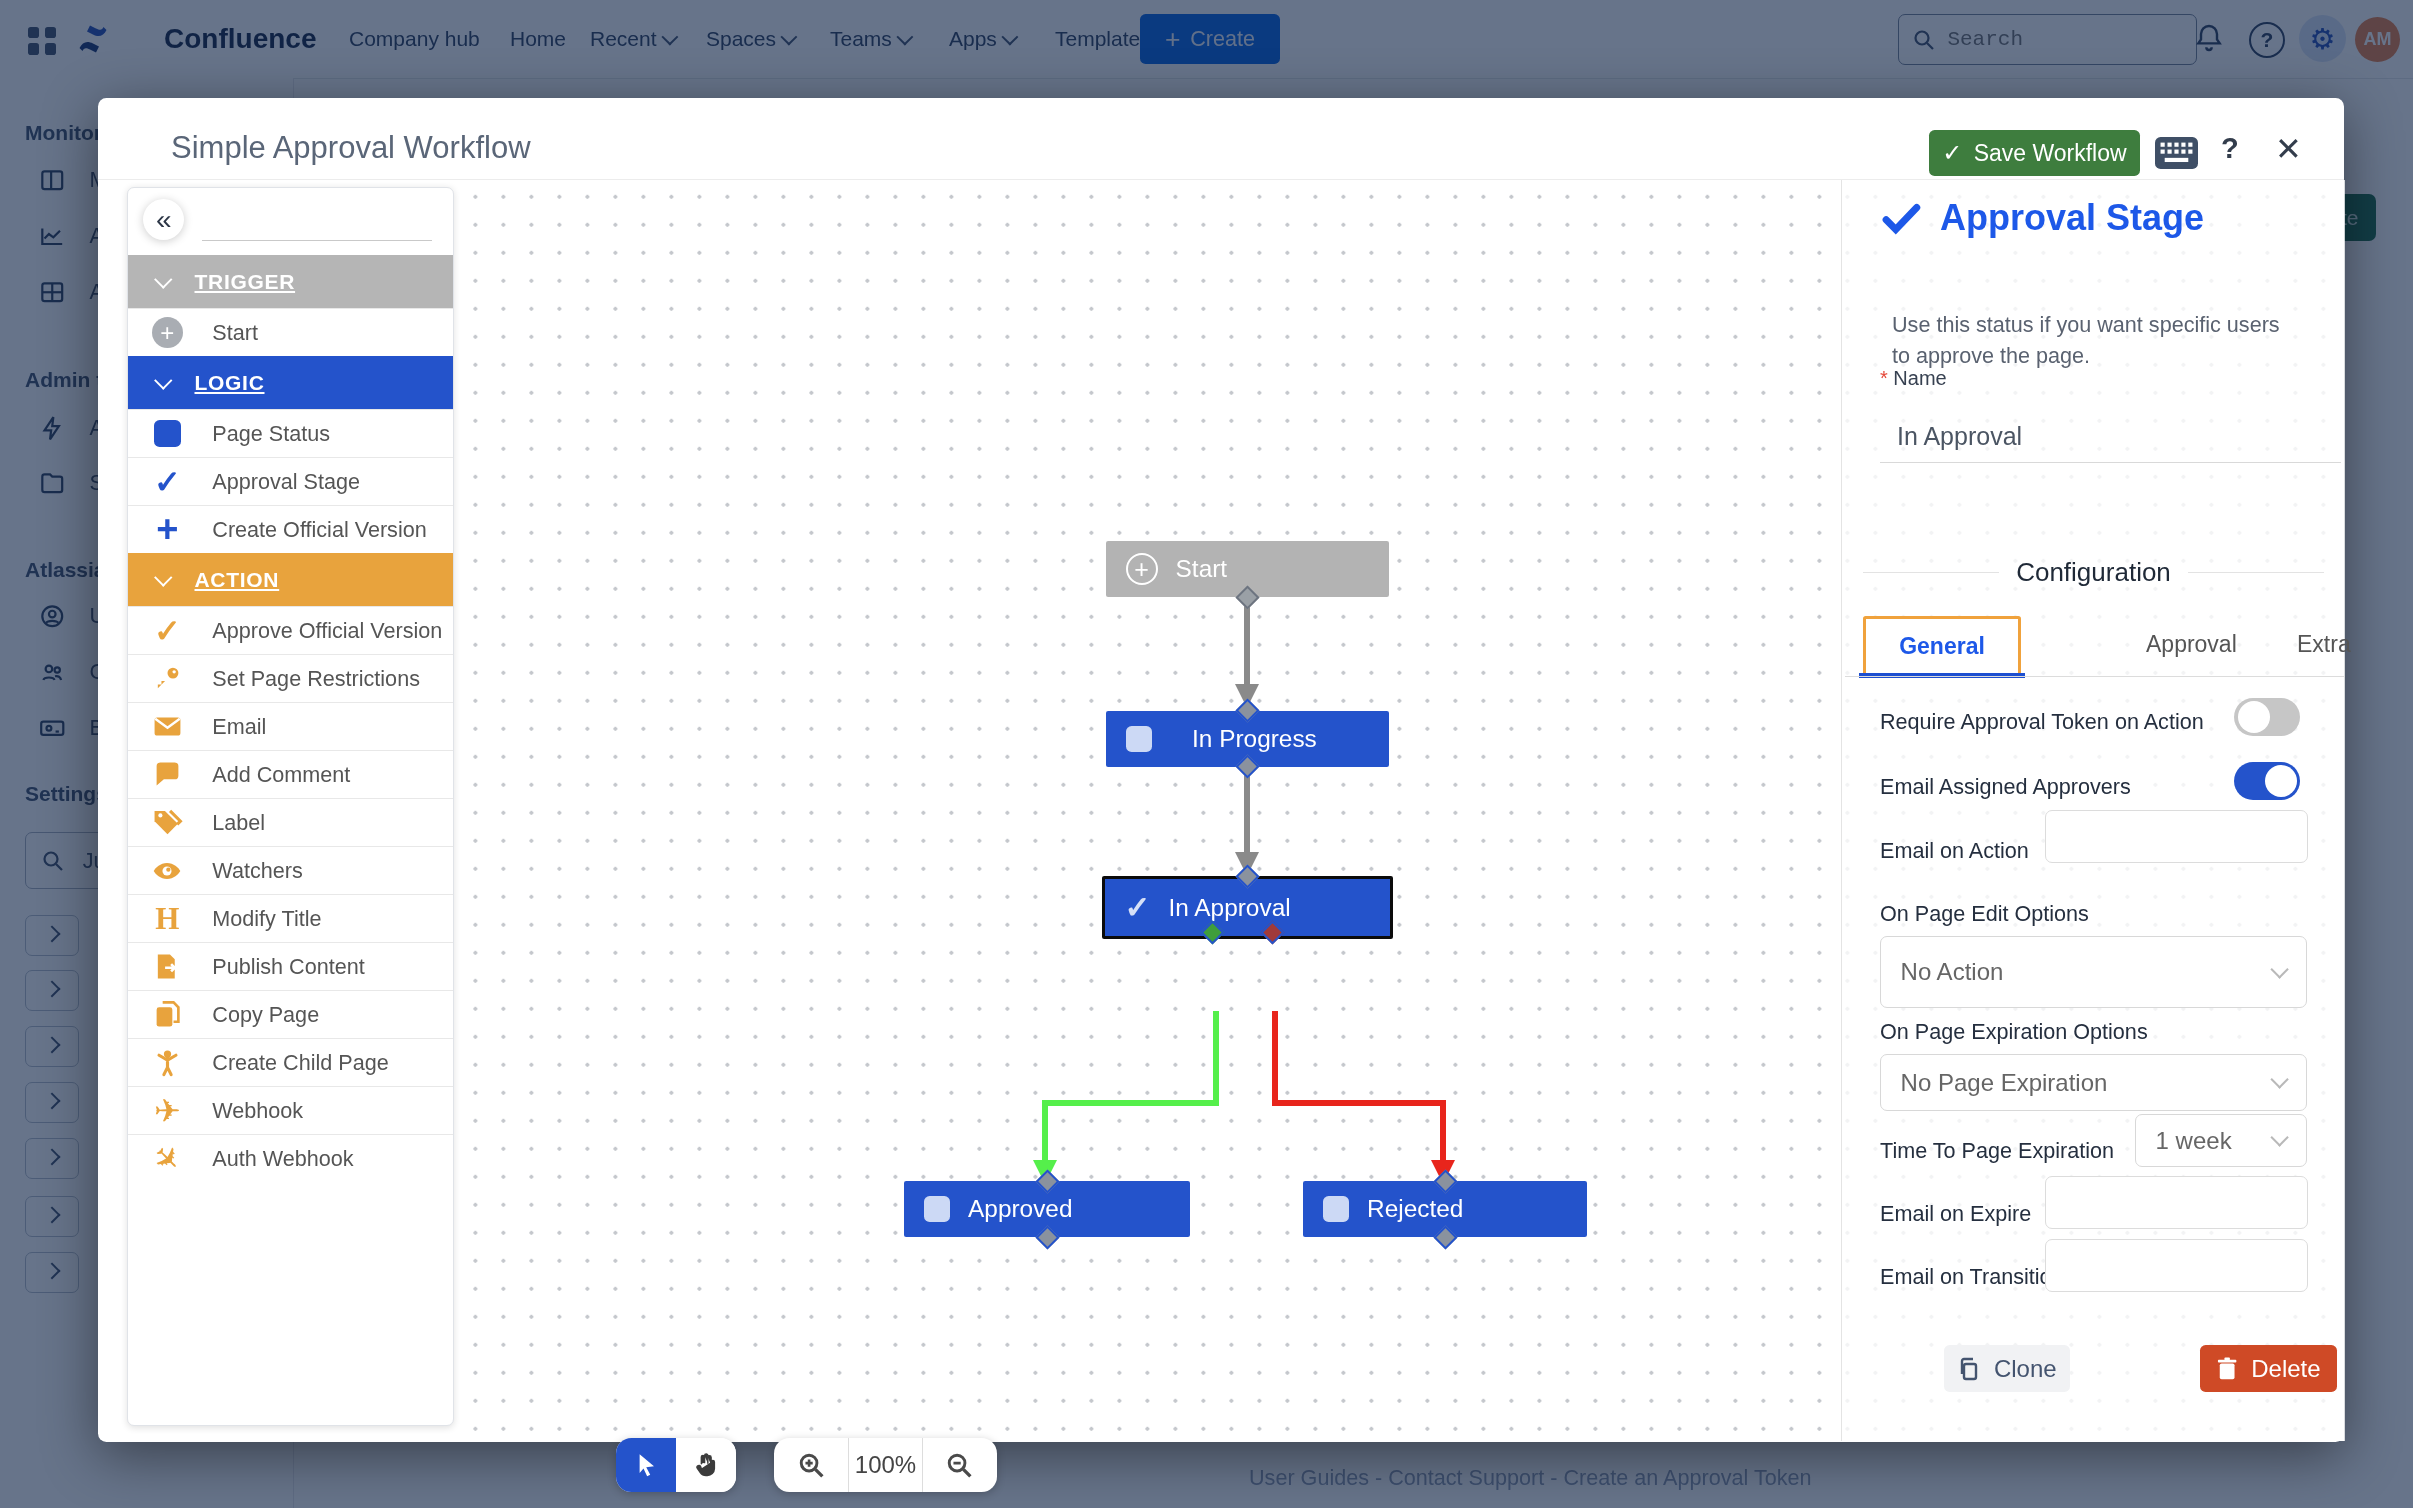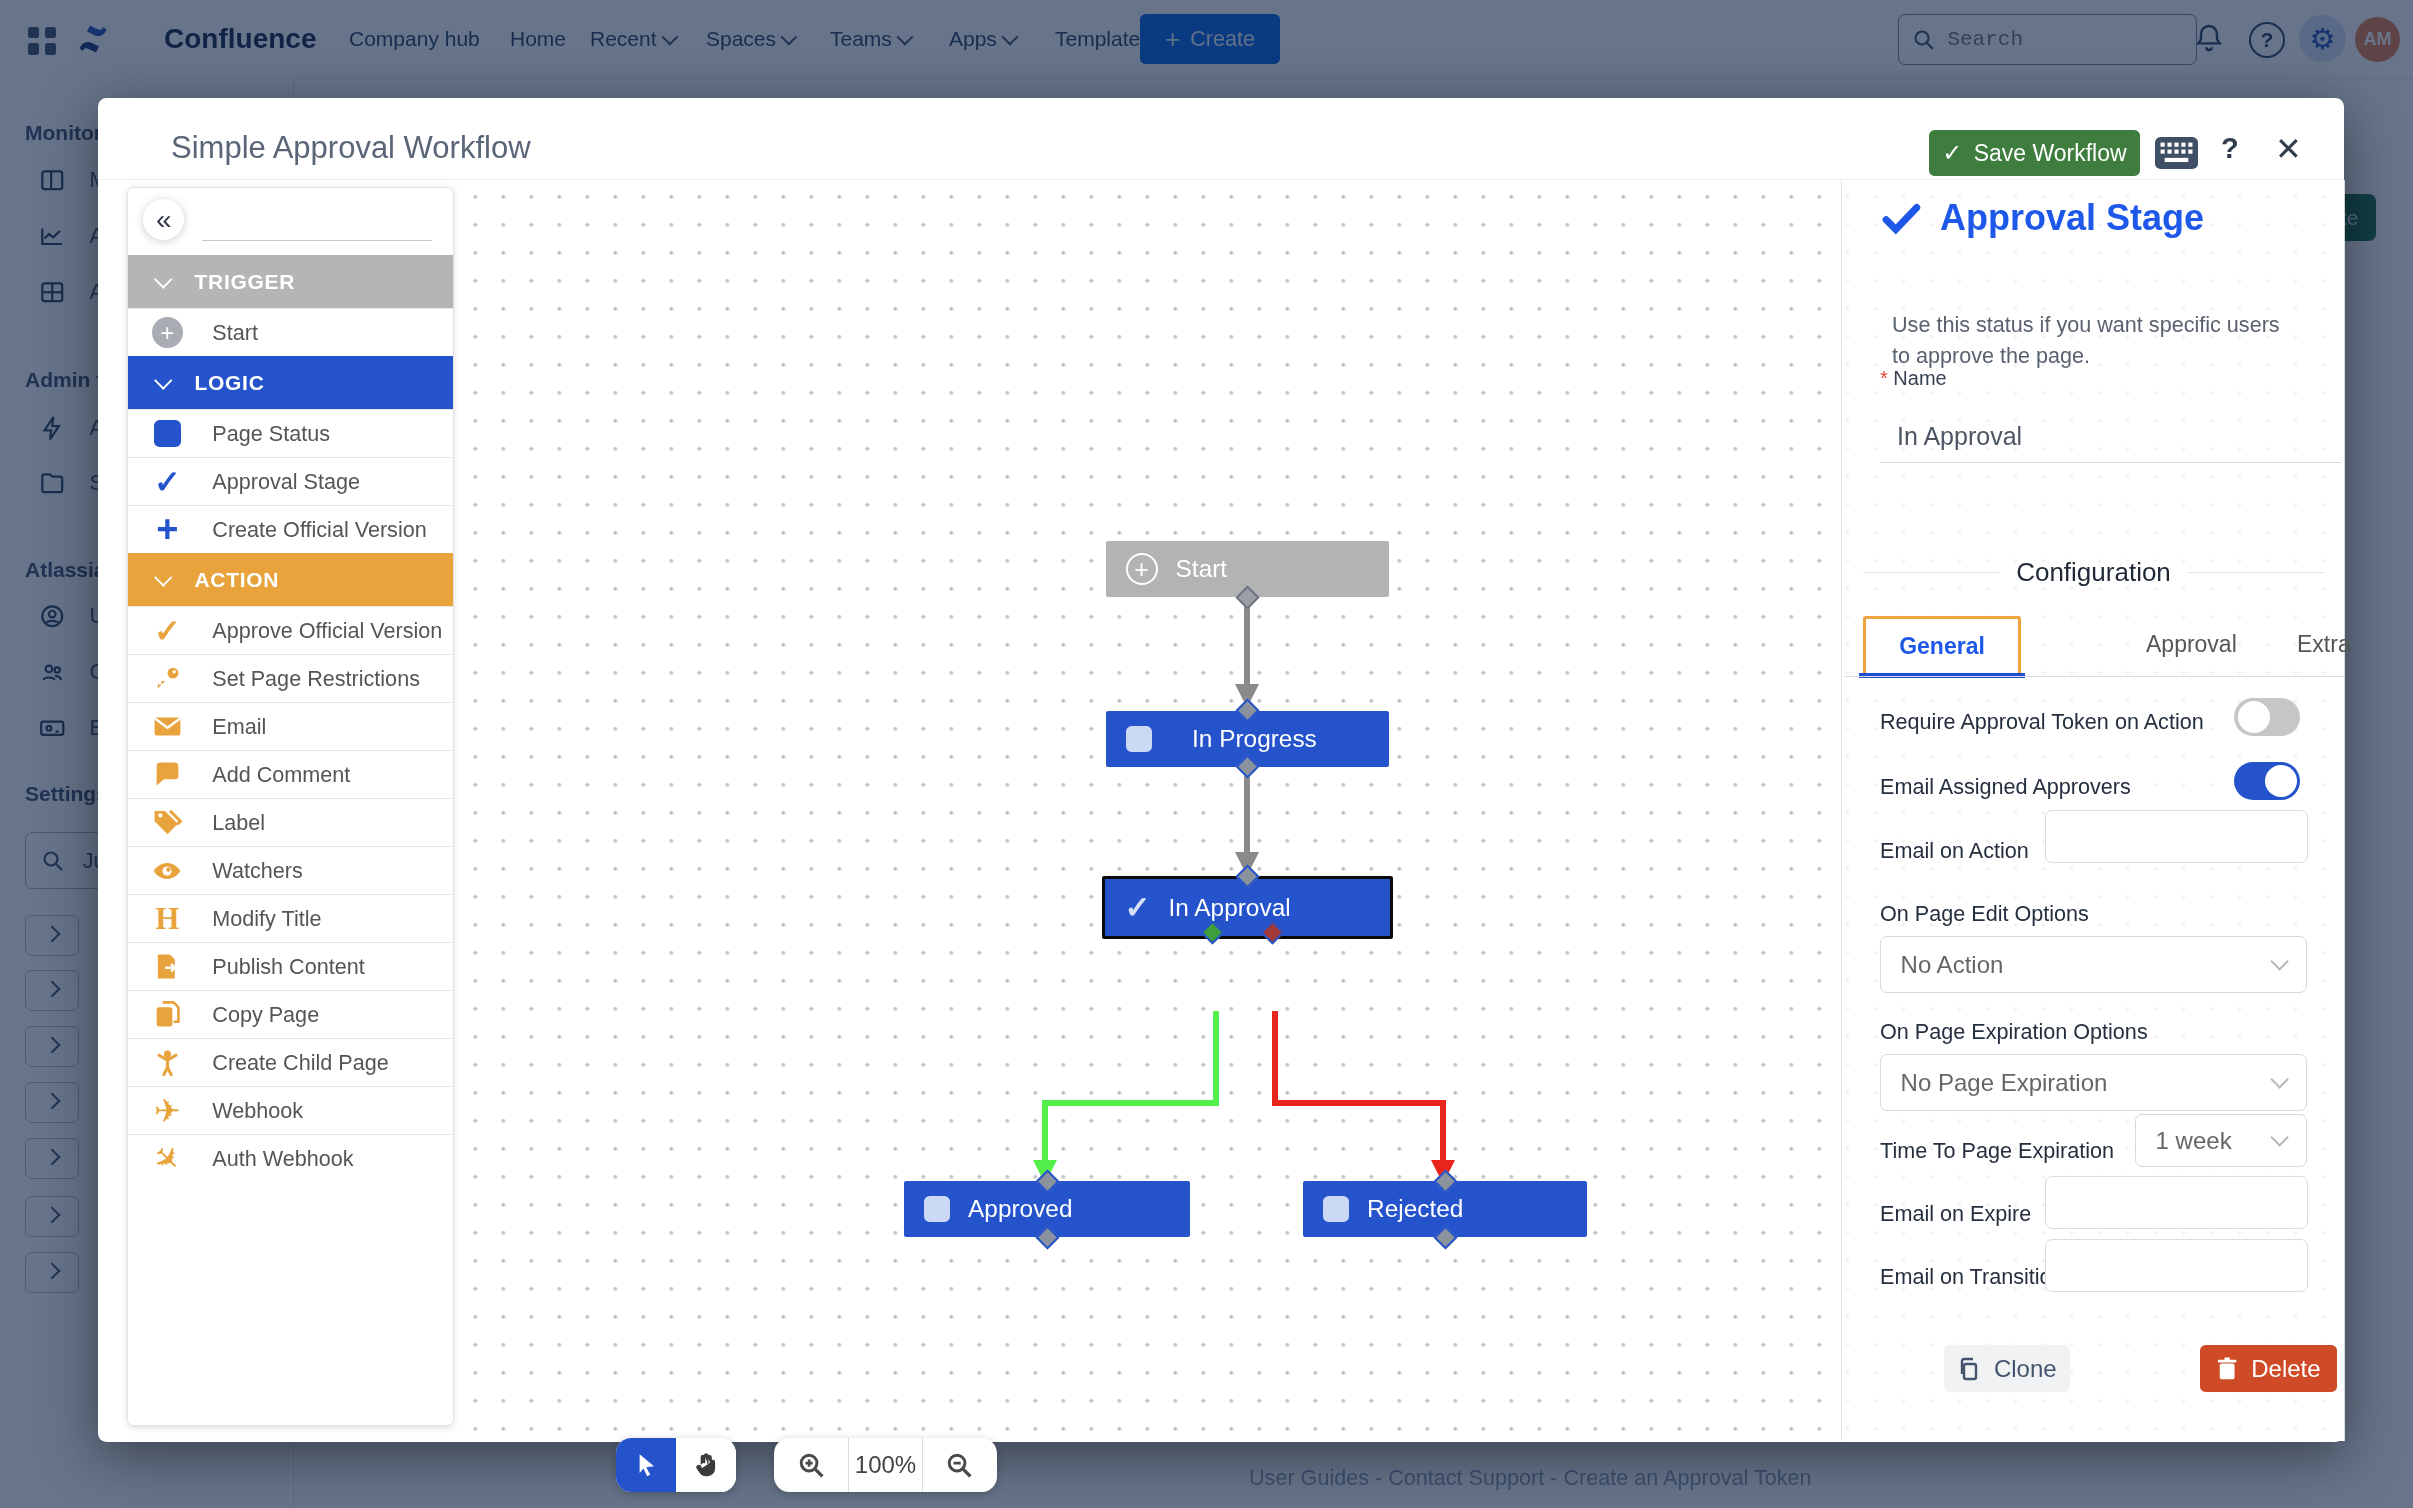--- a/index.html
+++ b/index.html
@@ -41,21 +41,21 @@
   .hline{position:absolute;height:5.6px;}
   .arrow-down{position:absolute;width:0;height:0;border-left:12px solid transparent;border-right:12px solid transparent;}
   
   #palette{left:29px;top:89px;width:325px;height:1237px;background:#fff;border:0.7px solid #e0e3e8;border-radius:7px;
     box-shadow:0 1.4px 7px rgba(0,0,0,.12);display:flex;flex-direction:column;overflow:hidden;}
   #palette-top{height:67px;position:relative;flex:none;}
   #collapse-btn{position:absolute;left:15.4px;top:11.2px;width:41px;height:41px;border-radius:50%;background:#fff;
     box-shadow:0 1.4px 9.8px rgba(0,0,0,.2);display:flex;align-items:center;justify-content:center;font-size:28px;color:#2d3747;}
   #palette-search{position:absolute;left:74px;top:52px;width:230px;height:1.4px;background:#c9c9c9;}
   .pal-hdr{height:53px;flex:none;display:flex;align-items:center;gap:25px;padding-left:29px;color:#fff;
-    font-size:21px;font-weight:600;letter-spacing:0.7px;}
+    font-size:21px;font-weight:600;letter-spacing:0.7px;text-decoration:underline;}
   .pal-hdr .chev{border-color:#fff;width:10.5px;height:10.5px;}
   .hdr-gray{background:#b5b5b5;}
   .hdr-blue{background:#2453cb;}
   .hdr-orange{background:#e8a33d;}
   .pal-item{height:47px;flex:none;display:flex;align-items:center;gap:28px;padding-left:22.3px;font-size:21.6px;color:#555;
     border-top:0.7px solid #e8e8e8;background:#fff;}
   .pal-item:first-of-type{border-top:none;}
   .pal-ico{width:34px;display:flex;align-items:center;justify-content:center;flex:none;}
   
   #inspector{left:1743px;top:82px;width:503px;height:1261px;background:rgba(255,255,255,0.78);border-left:0.7px solid #e4e4e4;}
@@ -529,21 +529,21 @@
 
     <div class="insp-label" style="left:38px;top:594px;">Email Assigned Approvers</div>
     <div class="toggle tog-on" style="left:392px;top:582px;">
         <span class="knob"></span>
       </div>
 
     <div class="insp-label" style="left:38px;top:658px;">Email on Action</div>
     <input class="insp-input" style="left: 203px; top: 630px; width: 263px;">
 
     <div class="insp-label" style="left:38px;top:721px;">On Page Edit Options</div>
-    <div class="select" style="left:38px;top:756px;width:427px;height:57px;">
+    <div class="select" style="left:38px;top:756px;width:427px;height:72px;">
       <span>No Action</span>
         <span class="sel-chev"></span>
     </div>
 
     <div class="insp-label" style="left:38px;top:839px;">On Page Expiration Options</div>
     <div class="select" style="left:38px;top:874px;width:427px;height:57px;">
       <span>No Page Expiration</span>
         <span class="sel-chev"></span>
     </div>
 

